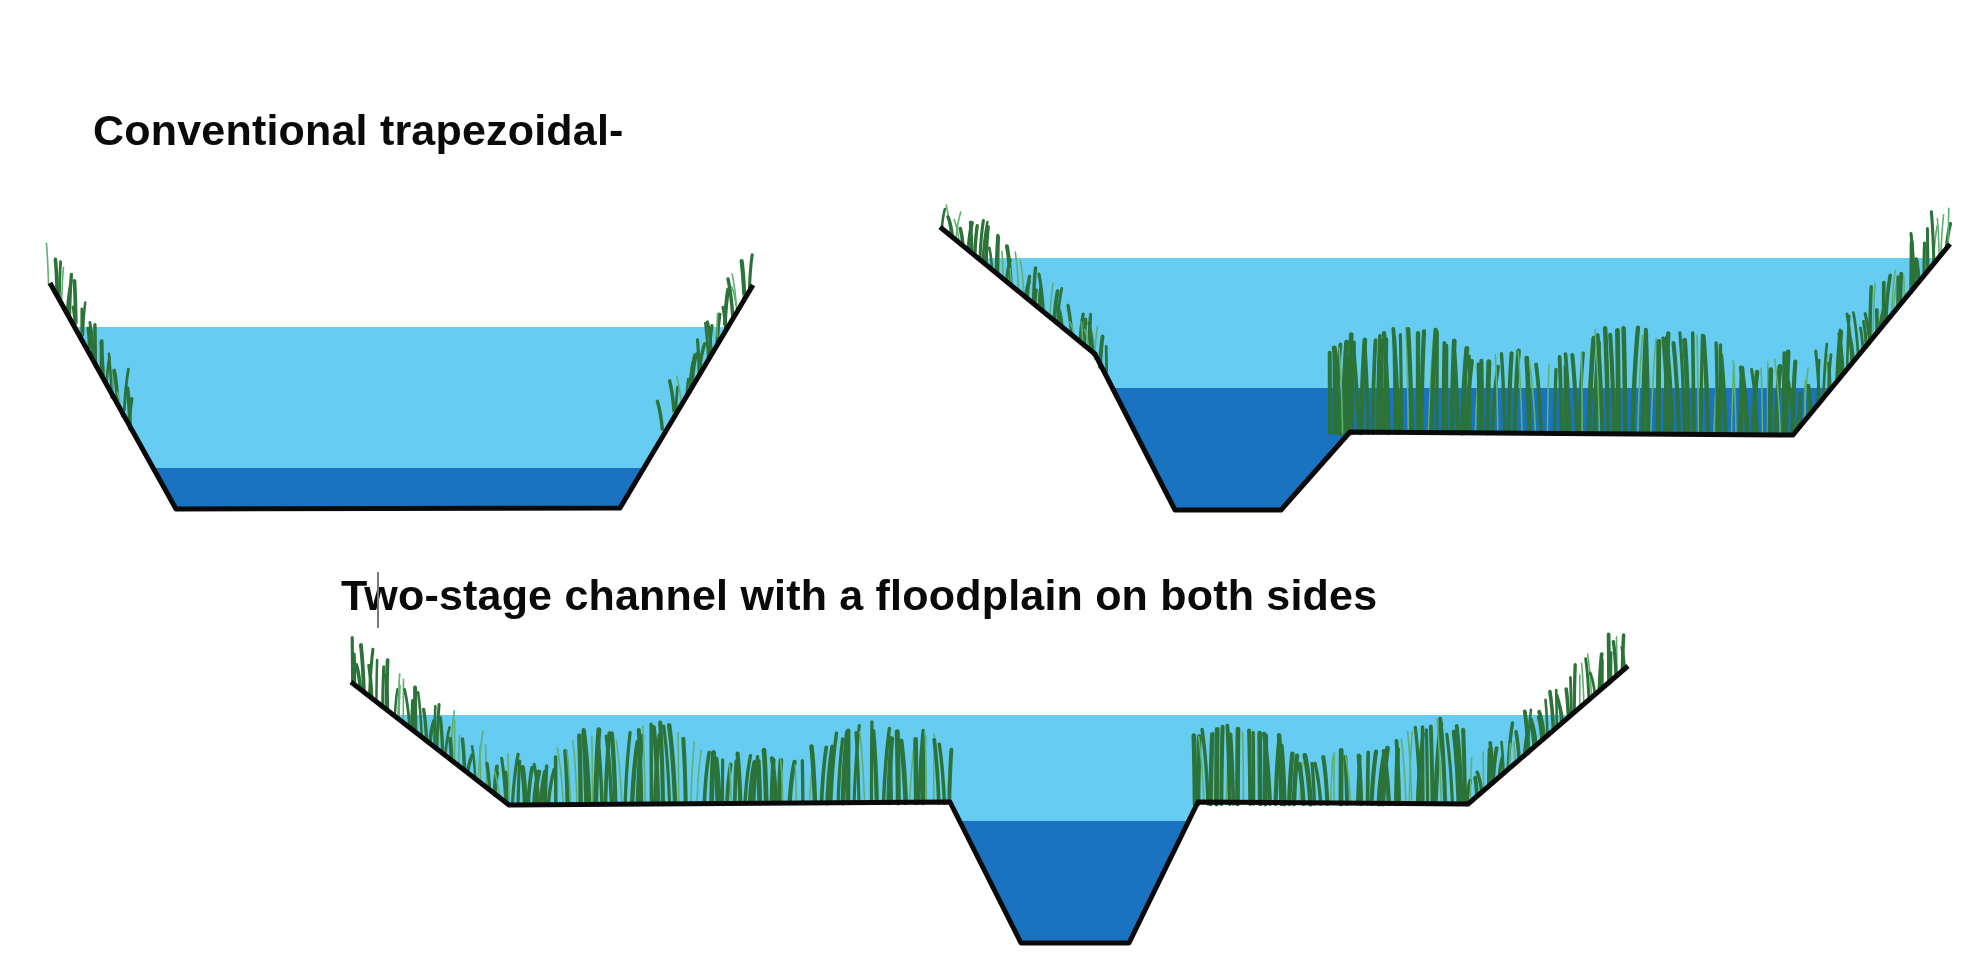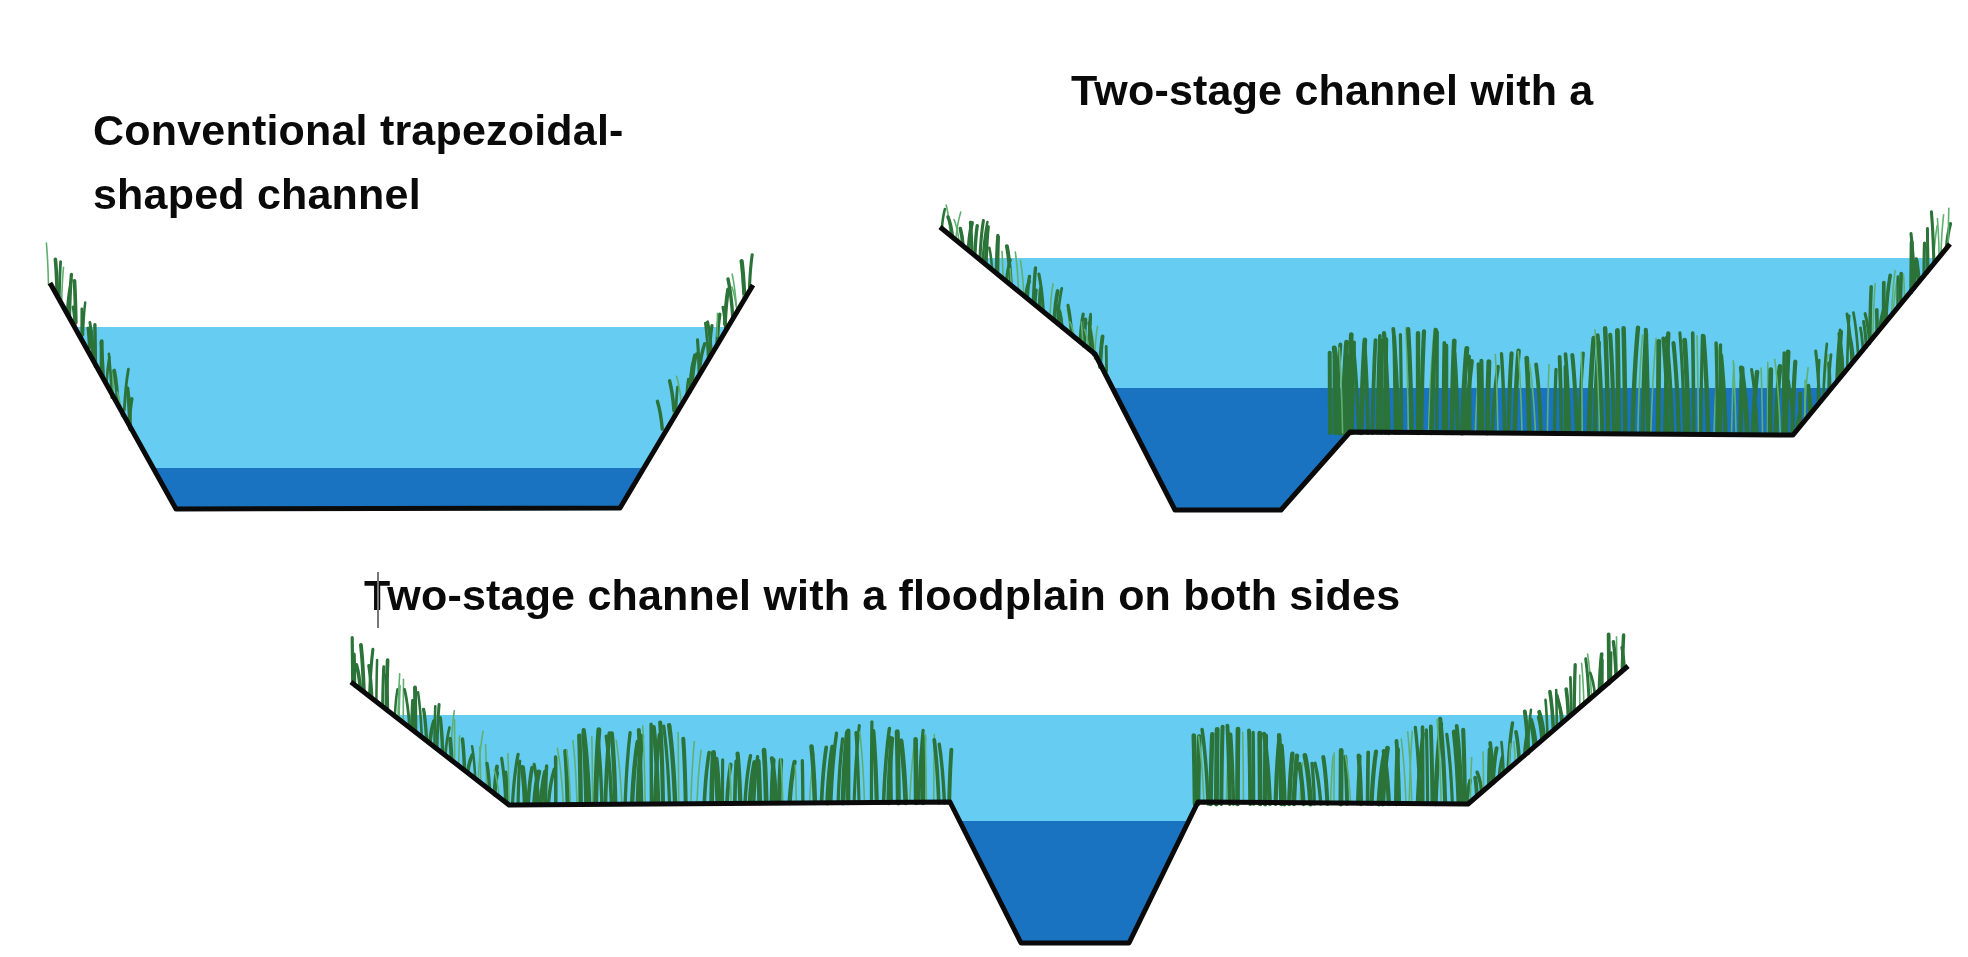--- a/index.html
+++ b/index.html
@@ -1,32 +1,30 @@
 <!DOCTYPE html>
 <html><head>
 <meta charset="utf-8">
 <style>
   html, body { margin: 0; padding: 0; background: #ffffff; }
   body { width: 1968px; height: 957px; position: relative; overflow: hidden; font-family: "Liberation Sans", sans-serif; }
   .title { position: absolute; font-weight: bold; font-size: 43px; line-height: 64px; color: #0a0a0a; white-space: nowrap; letter-spacing: 0.2px; }
   #t1 { left: 93px; top: 98px; }
   #t2 { left: 1071px; top: 58px; }
-  #t3 { left: 364px; top: 563px; }
+  #t3 { left: 341px; top: 563px; }
   .cursor { position: absolute; left: 377px; top: 572px; width: 2px; height: 56px; background: #777; }
   svg.diagram { position: absolute; left: 0; top: 0; }
 </style>
 </head>
 <body>
 
 <div class="title" id="t1">
   <div>Conventional trapezoidal-</div>
-  <div>shaped channel</div>
 </div>
 <div class="title" id="t2">
-  <div>Two-stage channel with a</div>
 </div>
 <div class="title" id="t3">
   <div>Two-stage channel with a floodplain on both sides</div>
 </div>
 <div class="cursor"></div>
 
 <svg class="diagram" width="1968" height="957" viewBox="0 0 1968 957">
   <defs>
     <clipPath id="clip1">
         <polygon points="50,283 176,509 620,508 753,285"></polygon>

